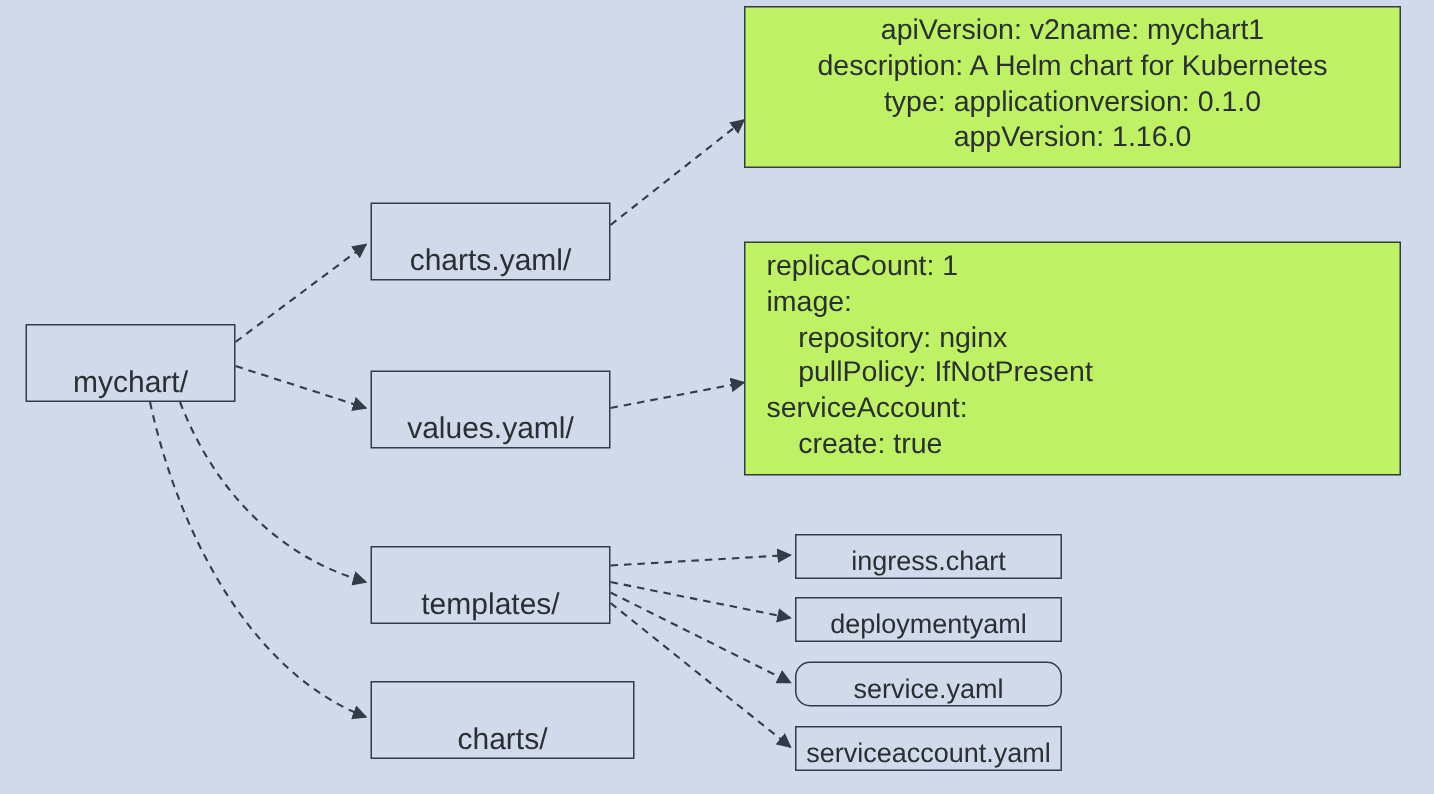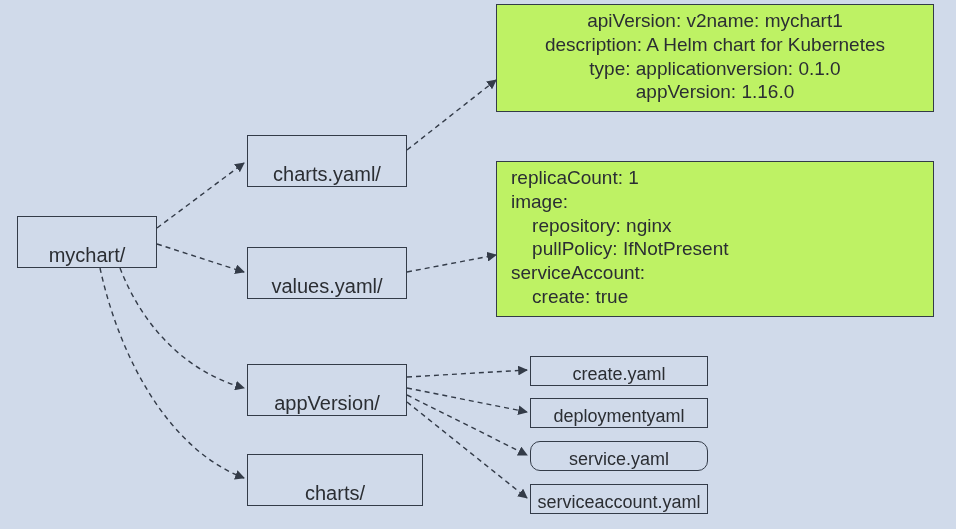--- a/index.html
+++ b/index.html
@@ -57,21 +57,21 @@
     <span>mychart/</span>
   </div>
 
   <div class="file-box" style="left:247px; top:135px; width:160px; height:52px;">
     <span>charts.yaml/</span>
   </div>
   <div class="file-box" style="left:247px; top:247px; width:160px; height:52px;">
     <span>values.yaml/</span>
   </div>
   <div class="file-box" style="left:247px; top:364px; width:160px; height:52px;">
-    <span>appVersion/</span>
+    <span>templates/</span>
   </div>
   <div class="file-box" style="left:247px; top:454px; width:176px; height:52px;">
     <span>charts/</span>
   </div>
 
   <div class="content-box center" style="left:496px; top:4px; width:438px; height:108px;">
     <div class="content-line">apiVersion: v2name: mychart1</div>
     <div class="content-line">description: A Helm chart for Kubernetes</div>
     <div class="content-line">type: applicationversion: 0.1.0</div>
     <div class="content-line">appVersion: 1.16.0</div>
@@ -80,21 +80,21 @@
   <div class="content-box left" style="left:496px; top:161px; width:438px; height:156px;">
     <div class="content-line">replicaCount: 1</div>
     <div class="content-line">image:</div>
     <div class="content-line">    repository: nginx</div>
     <div class="content-line">    pullPolicy: IfNotPresent</div>
     <div class="content-line">serviceAccount:</div>
     <div class="content-line">    create: true</div>
   </div>
 
   <div class="file-box" style="left:530px; top:356px; width:178px; height:30px; font-size:18px;">
-    <span>create.yaml</span>
+    <span>ingress.chart</span>
   </div>
   <div class="file-box" style="left:530px; top:398px; width:178px; height:30px; font-size:18px;">
     <span>deploymentyaml</span>
   </div>
   <div class="file-box" style="left:530px; top:441px; width:178px; height:30px; font-size:18px;border-radius:10px;">
     <span>service.yaml</span>
   </div>
   <div class="file-box" style="left:530px; top:484px; width:178px; height:30px; font-size:18px;">
     <span>serviceaccount.yaml</span>
   </div>

